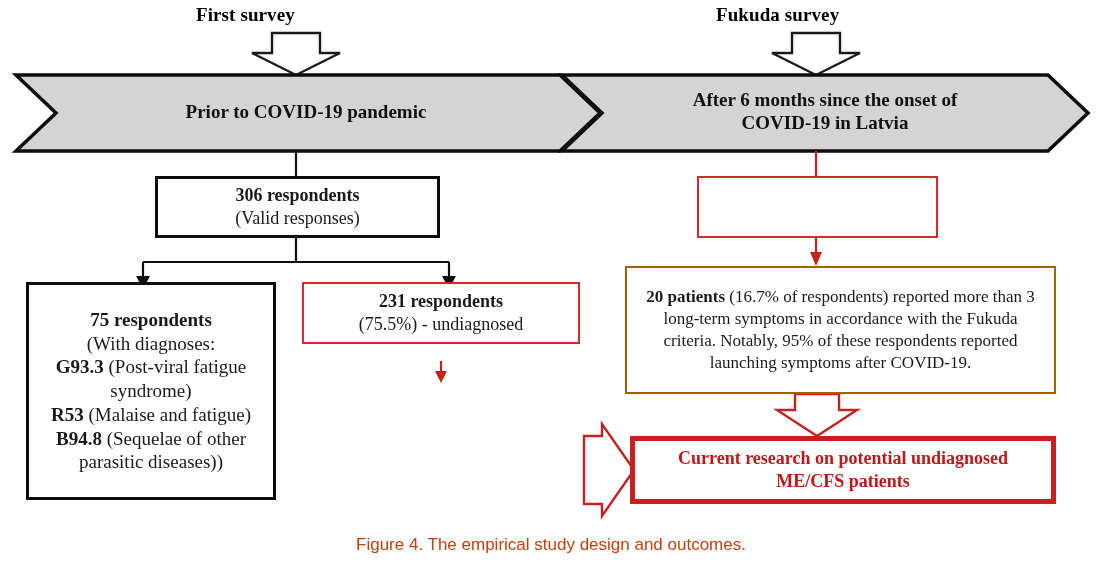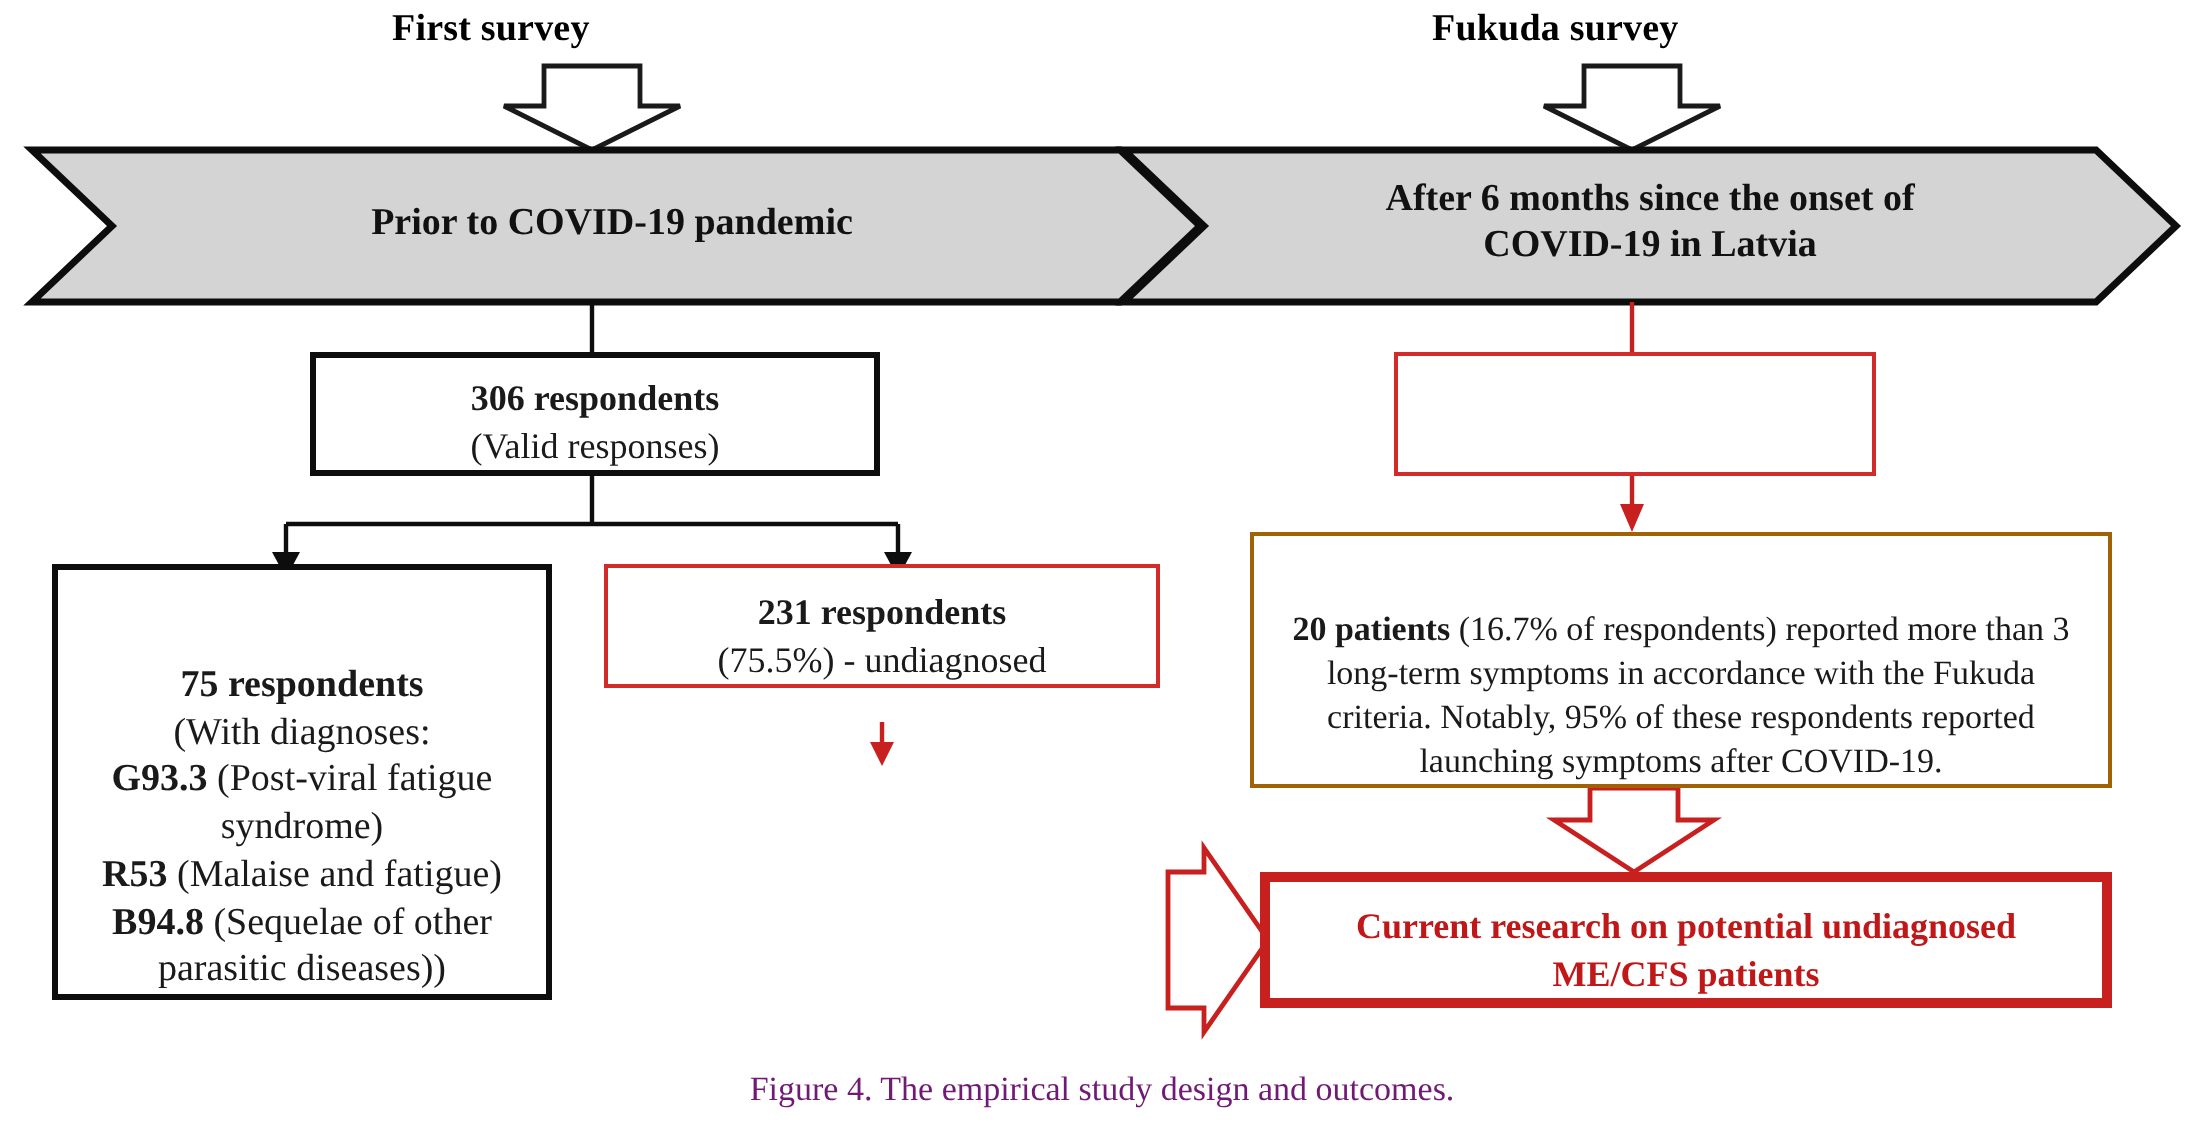--- a/index.html
+++ b/index.html
@@ -39,21 +39,21 @@
     color: #111;
     line-height: 1.22;
   }
 
   
   .box {
     position: absolute;
     box-sizing: border-box;
     background: #ffffff;
     display: flex;
-    align-items: flex-end;
+    align-items: center;
     justify-content: center;
     text-align: center;
   }
   .box .inner {
     width: 100%;
     padding: 0 6px;
     box-sizing: border-box;
   }
   .box-black { border: 3px solid #0d0d0d; }
   .box-red-thin { border: 2.5px solid #d42a2a; }
@@ -64,23 +64,23 @@
   .t16 { font-size: 17px; line-height: 1.3; }
   .t17 { font-size: 18px; line-height: 1.3; }
   .b { font-weight: bold; }
   .red-text { color: #c01818; font-weight: bold; }
 
   
   .caption {
     position: absolute;
     left: 0; right: 0;
     text-align: center;
-    font-family: Liberation Serif, serif;
+    font-family: Liberation Sans, sans-serif;
     font-size: 17px;
-    color: #701a75;
+    color: #c2410c;
   }
 
   svg.overlay {
     position: absolute;
     left: 0; top: 0;
     width: 1102px;
     height: 567px;
     pointer-events: none;
   }
 </style>

